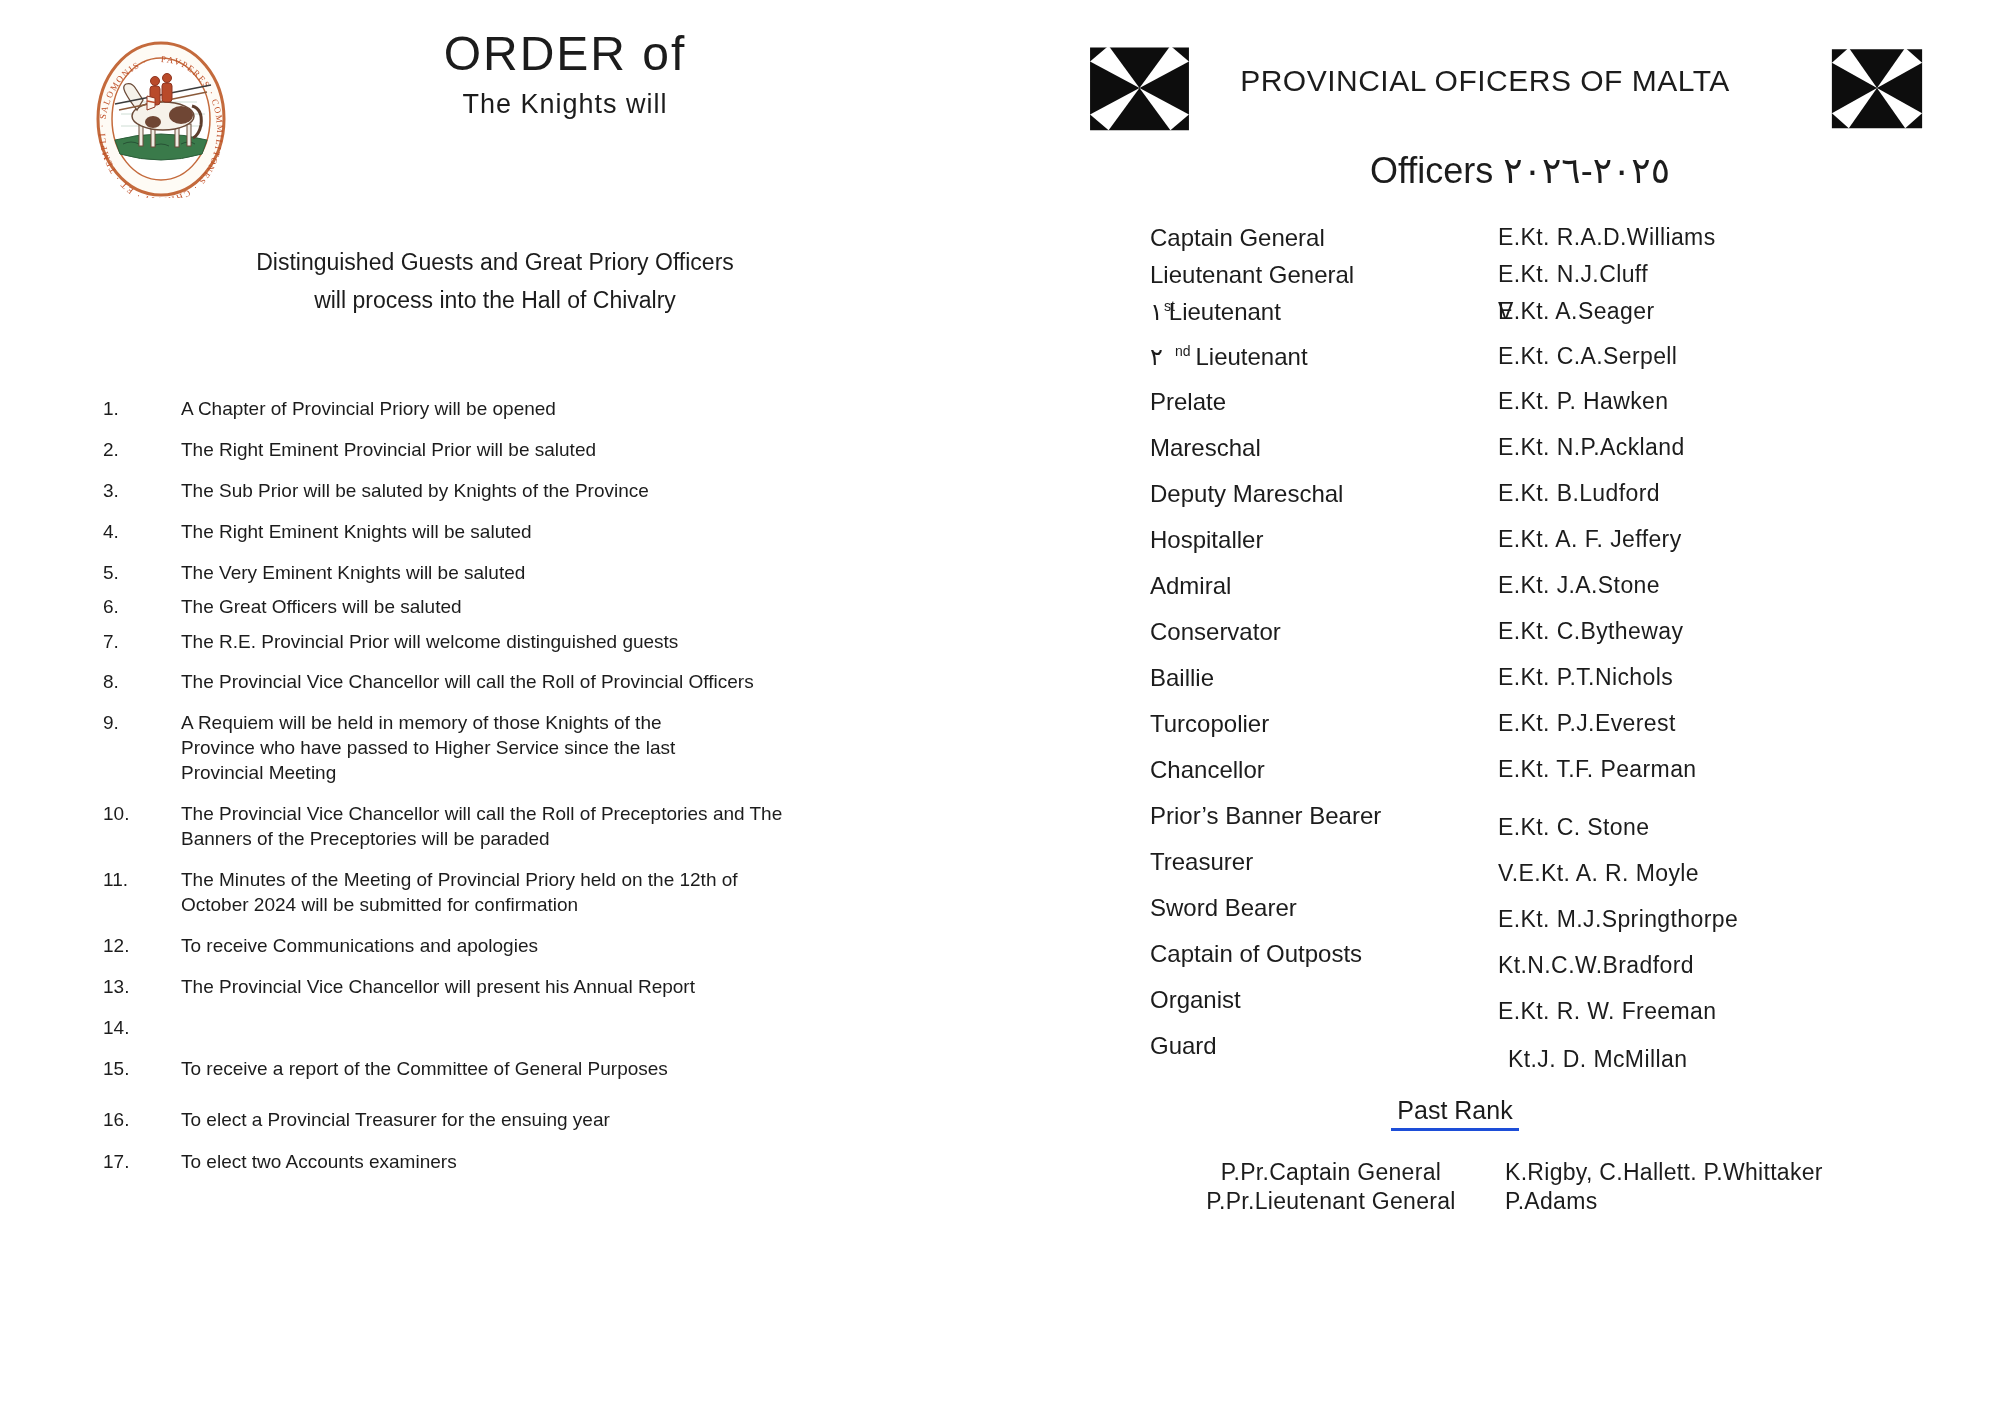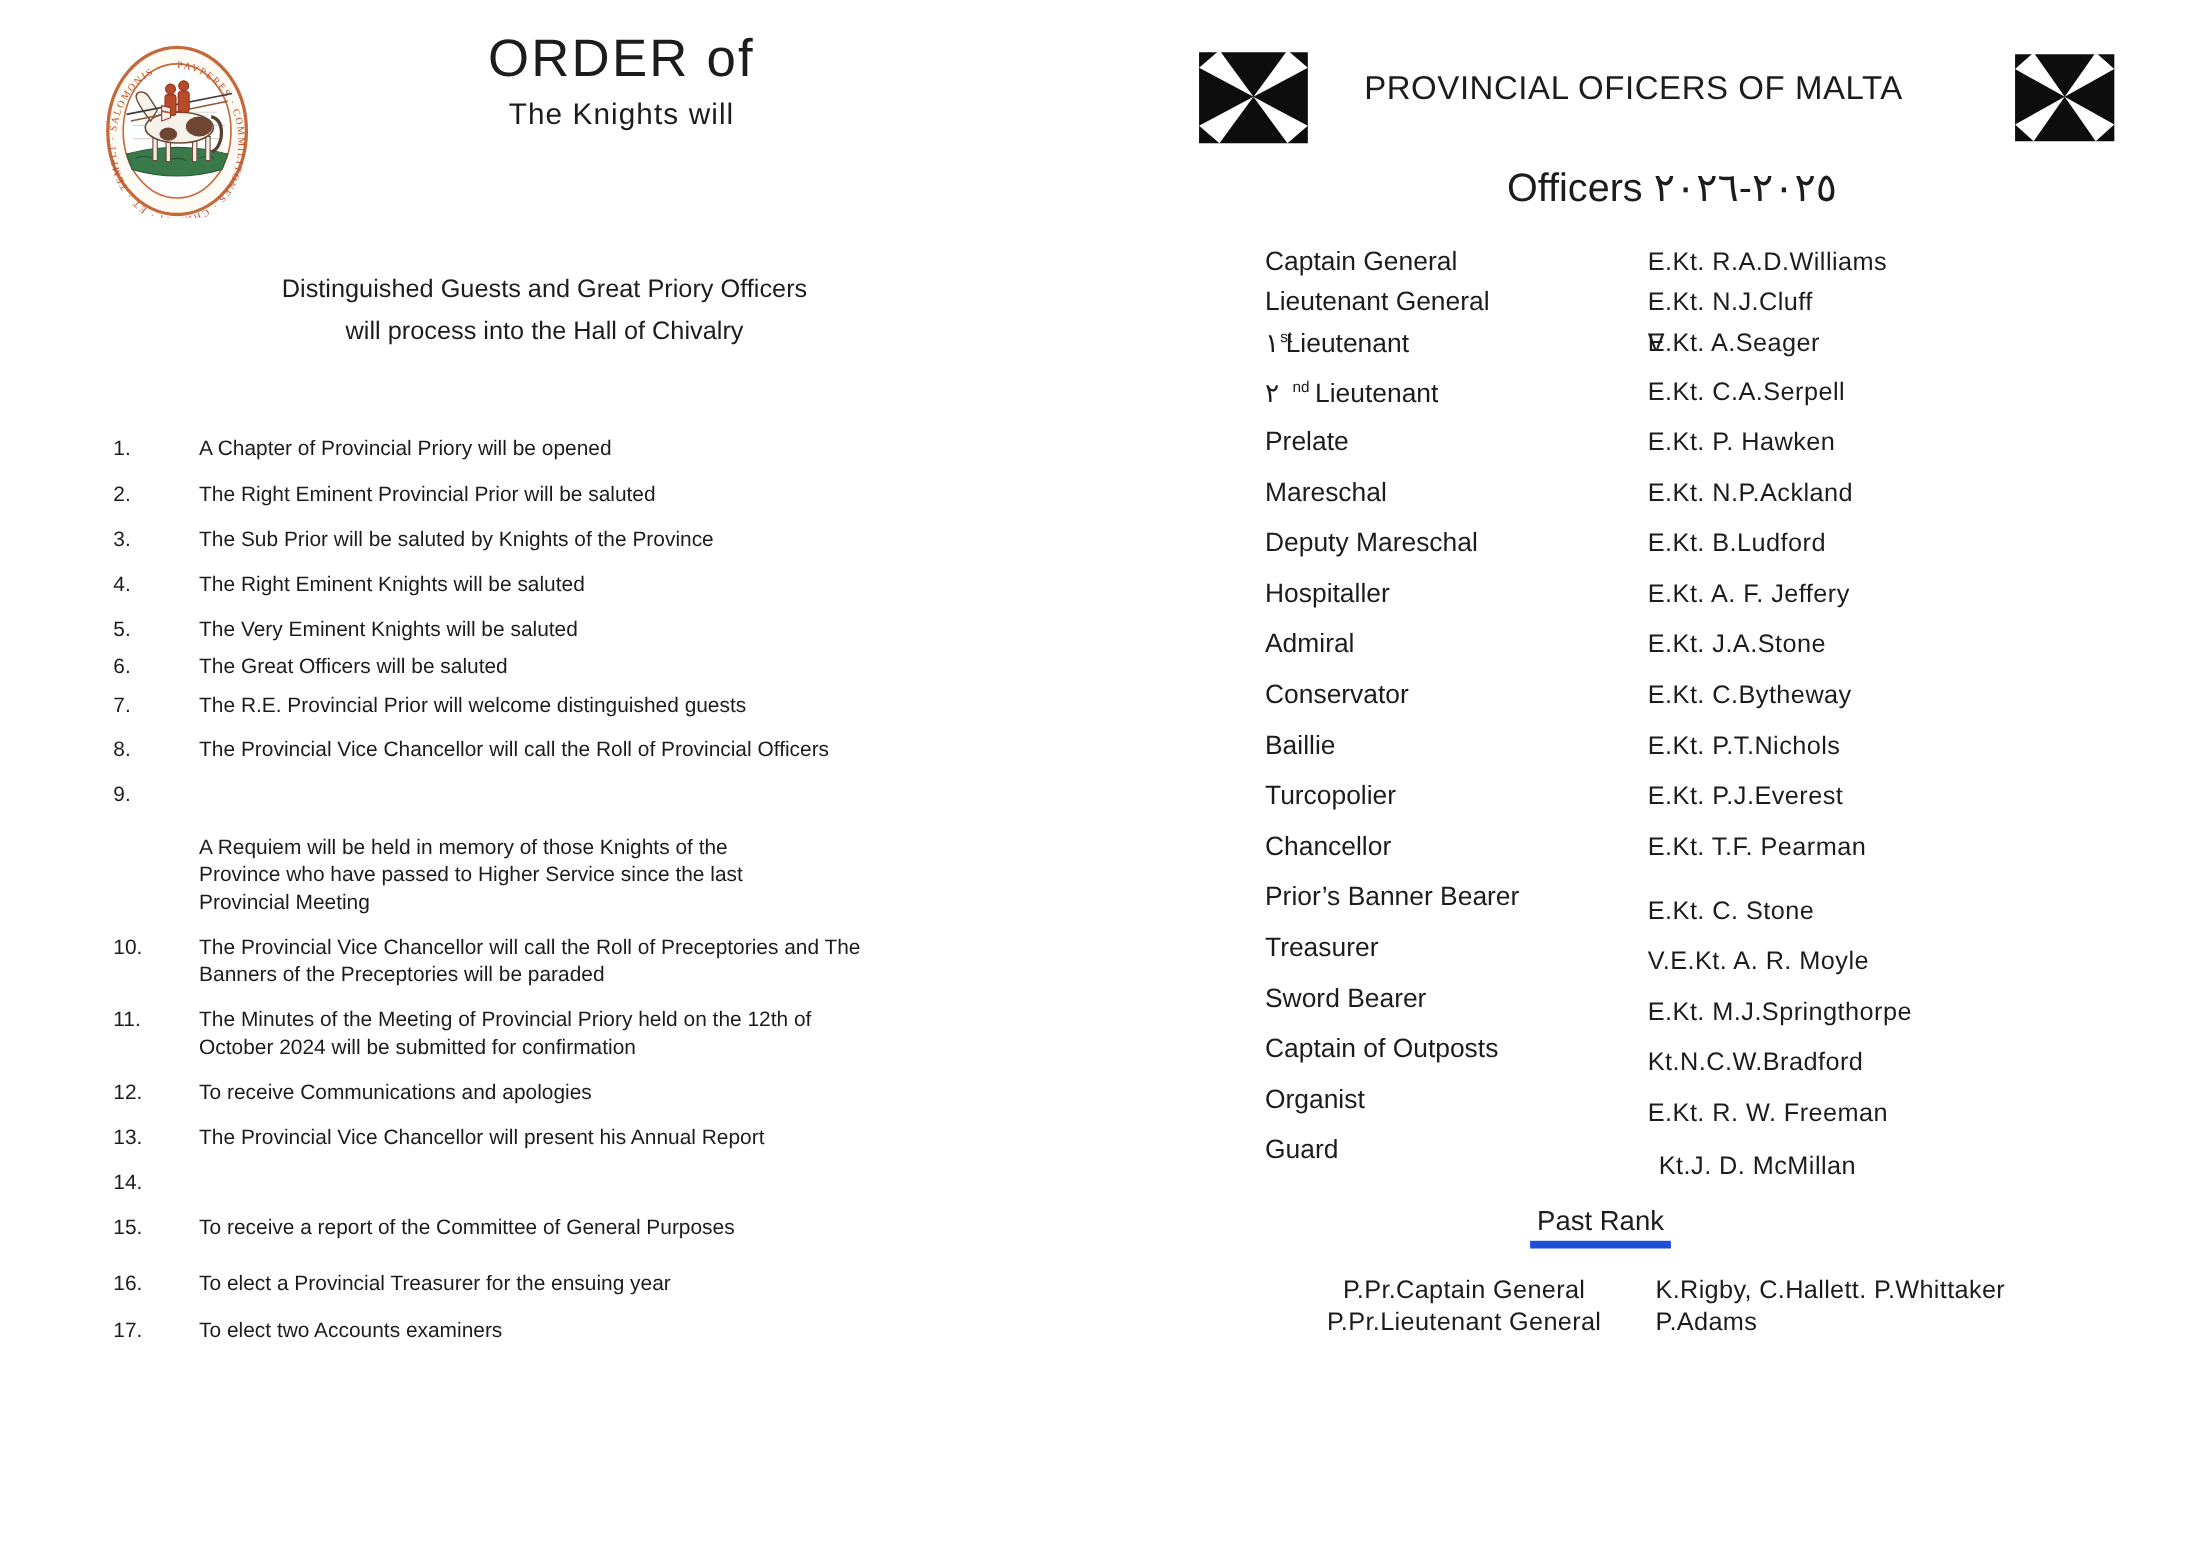--- a/index.html
+++ b/index.html
@@ -15,21 +15,21 @@
   #left-heading{position:absolute;left:140px;top:244px;width:710px;text-align:center;
     font-size:23px;line-height:1.65;}
   #agenda{position:absolute;left:103px;top:396px;width:680px;}
   .item{display:flex;margin-bottom:16px;font-size:19px;line-height:1.32;}
   .item .num{width:78px;flex:none;}
   .item .txt{max-width:624px;}
   .item:nth-child(5){margin-bottom:9px;}
   .item:nth-child(6){margin-bottom:10px;}
   .item:nth-child(7){margin-bottom:14px;}
   .item:nth-child(8) .txt{max-width:600px;}
-  .item:nth-child(9) .txt{max-width:548px;margin-top:48px;}
+  .item:nth-child(9) .txt{max-width:548px;}
   .item:nth-child(15){margin-bottom:26px;}
   
   .cross{position:absolute;}
   #cross-left{left:1088px;top:44px;width:103px;height:88px;}
   #cross-right{left:1830px;top:46px;width:94px;height:84px;}
   #right-title{position:absolute;left:1175px;top:64px;width:620px;text-align:center;
     font-size:30px;letter-spacing:.5px;}
   #officers-heading{position:absolute;left:1195px;top:150px;width:650px;text-align:center;
     font-size:36px;}
   #officers{position:absolute;left:1150px;top:224px;width:760px;}
@@ -41,21 +41,21 @@
   .orow.shift .oname{transform:translateY(12px);}
   #guard-row .oname{transform:translate(10px,14px);}
   .tsup{font-size:14px;}
   .tsup.tight{margin:0 -8px 0 1px;}
   .tsup.norm{margin:0 3px 0 12px;}
   .trest{margin-left:2px;}
   .oname.overlap{position:relative;}
   .overlay{position:absolute;left:0;top:0;}
   
   #past-heading{position:absolute;left:1205px;top:1096px;width:500px;text-align:center;font-size:25px;}
-  #past-heading .ul{display:inline-block;border-bottom:7px solid #1d4ed8;padding:0 6px 3px;}
+  #past-heading .ul{display:inline-block;border-bottom:3px solid #1d4ed8;padding:0 6px 3px;}
   #past-rows{position:absolute;left:1157px;top:1158px;width:800px;}
   .prow{display:flex;font-size:23px;line-height:1.28;letter-spacing:.3px;}
   .prow .ptitle{width:348px;flex:none;text-align:center;}
 </style>
 </head>
 <body>
 
 <div id="canvas">
 
   <div id="seal">

